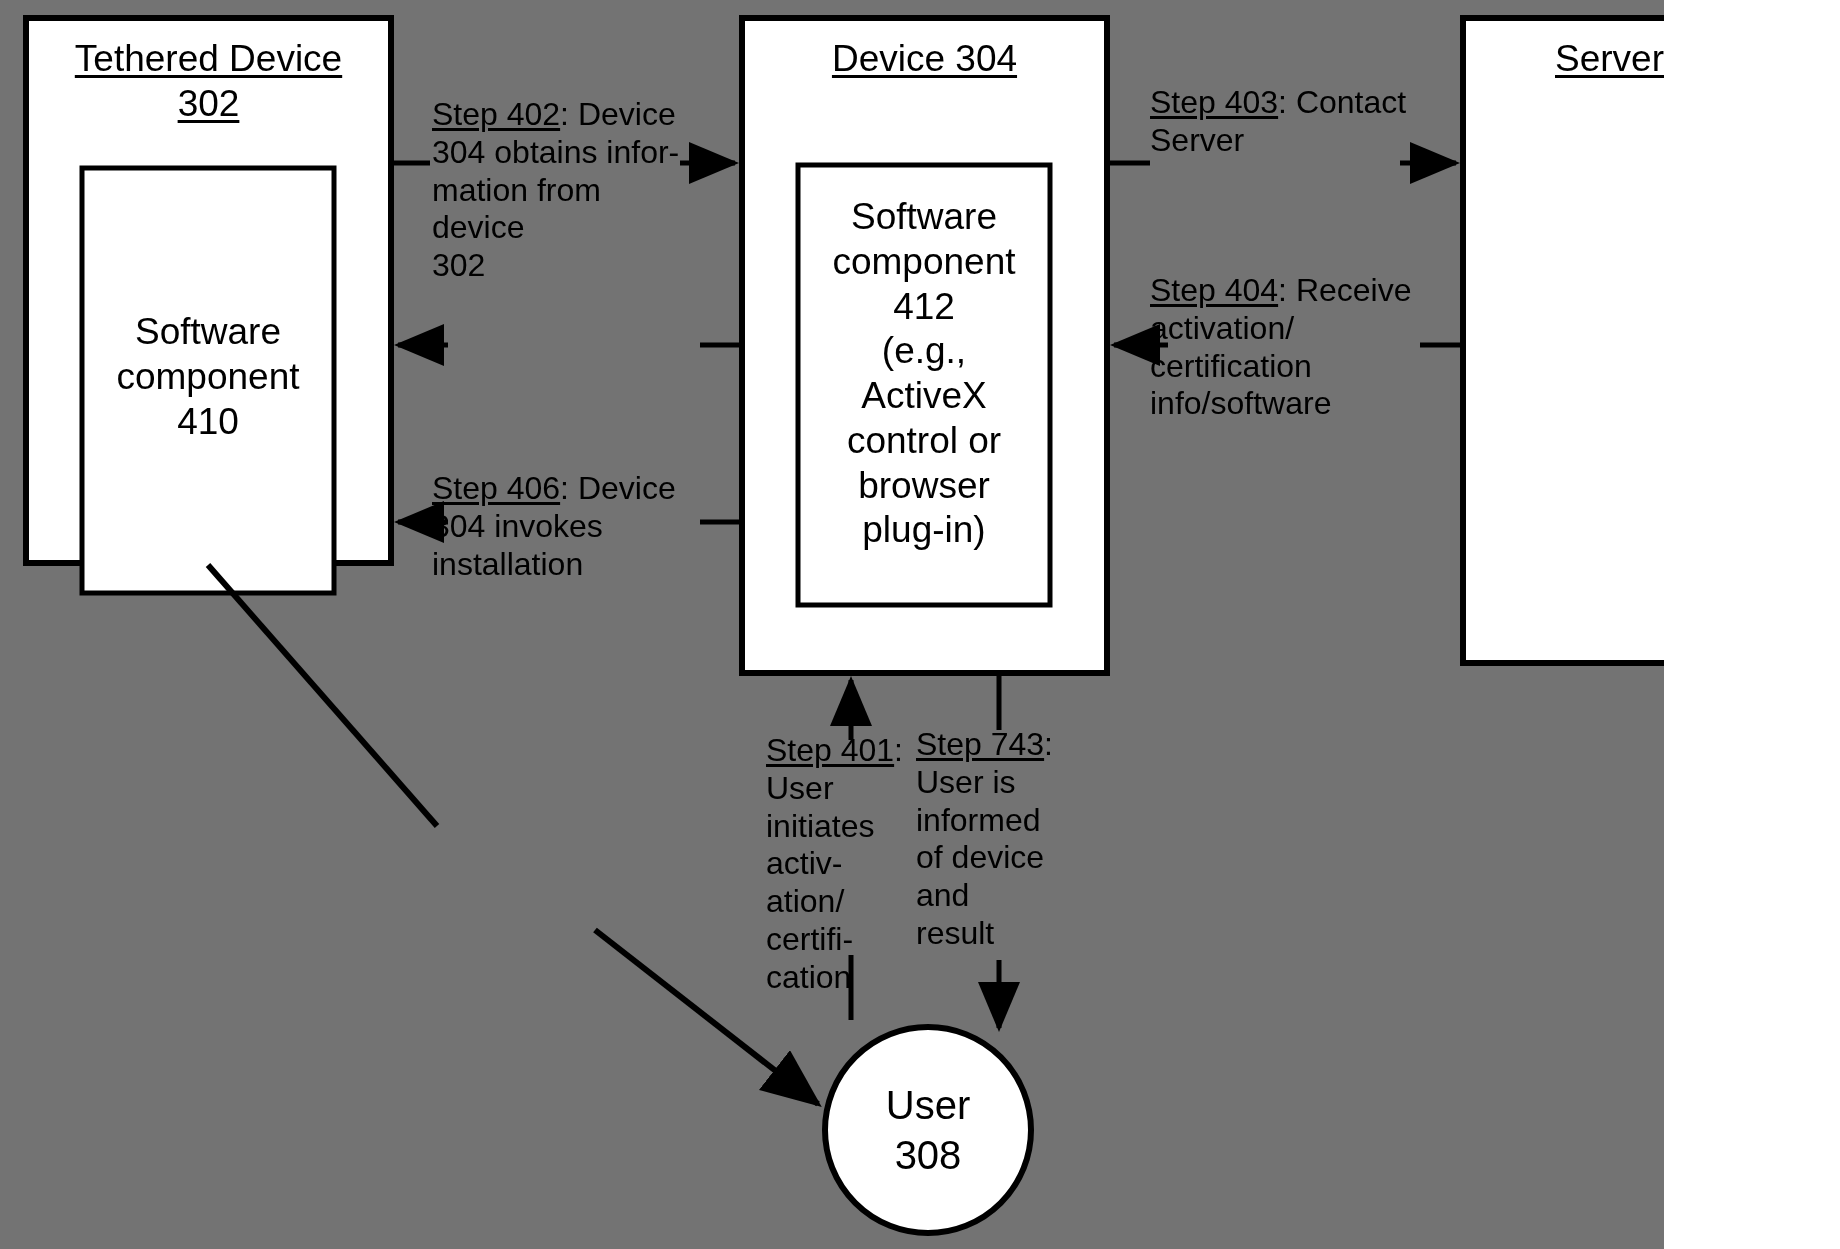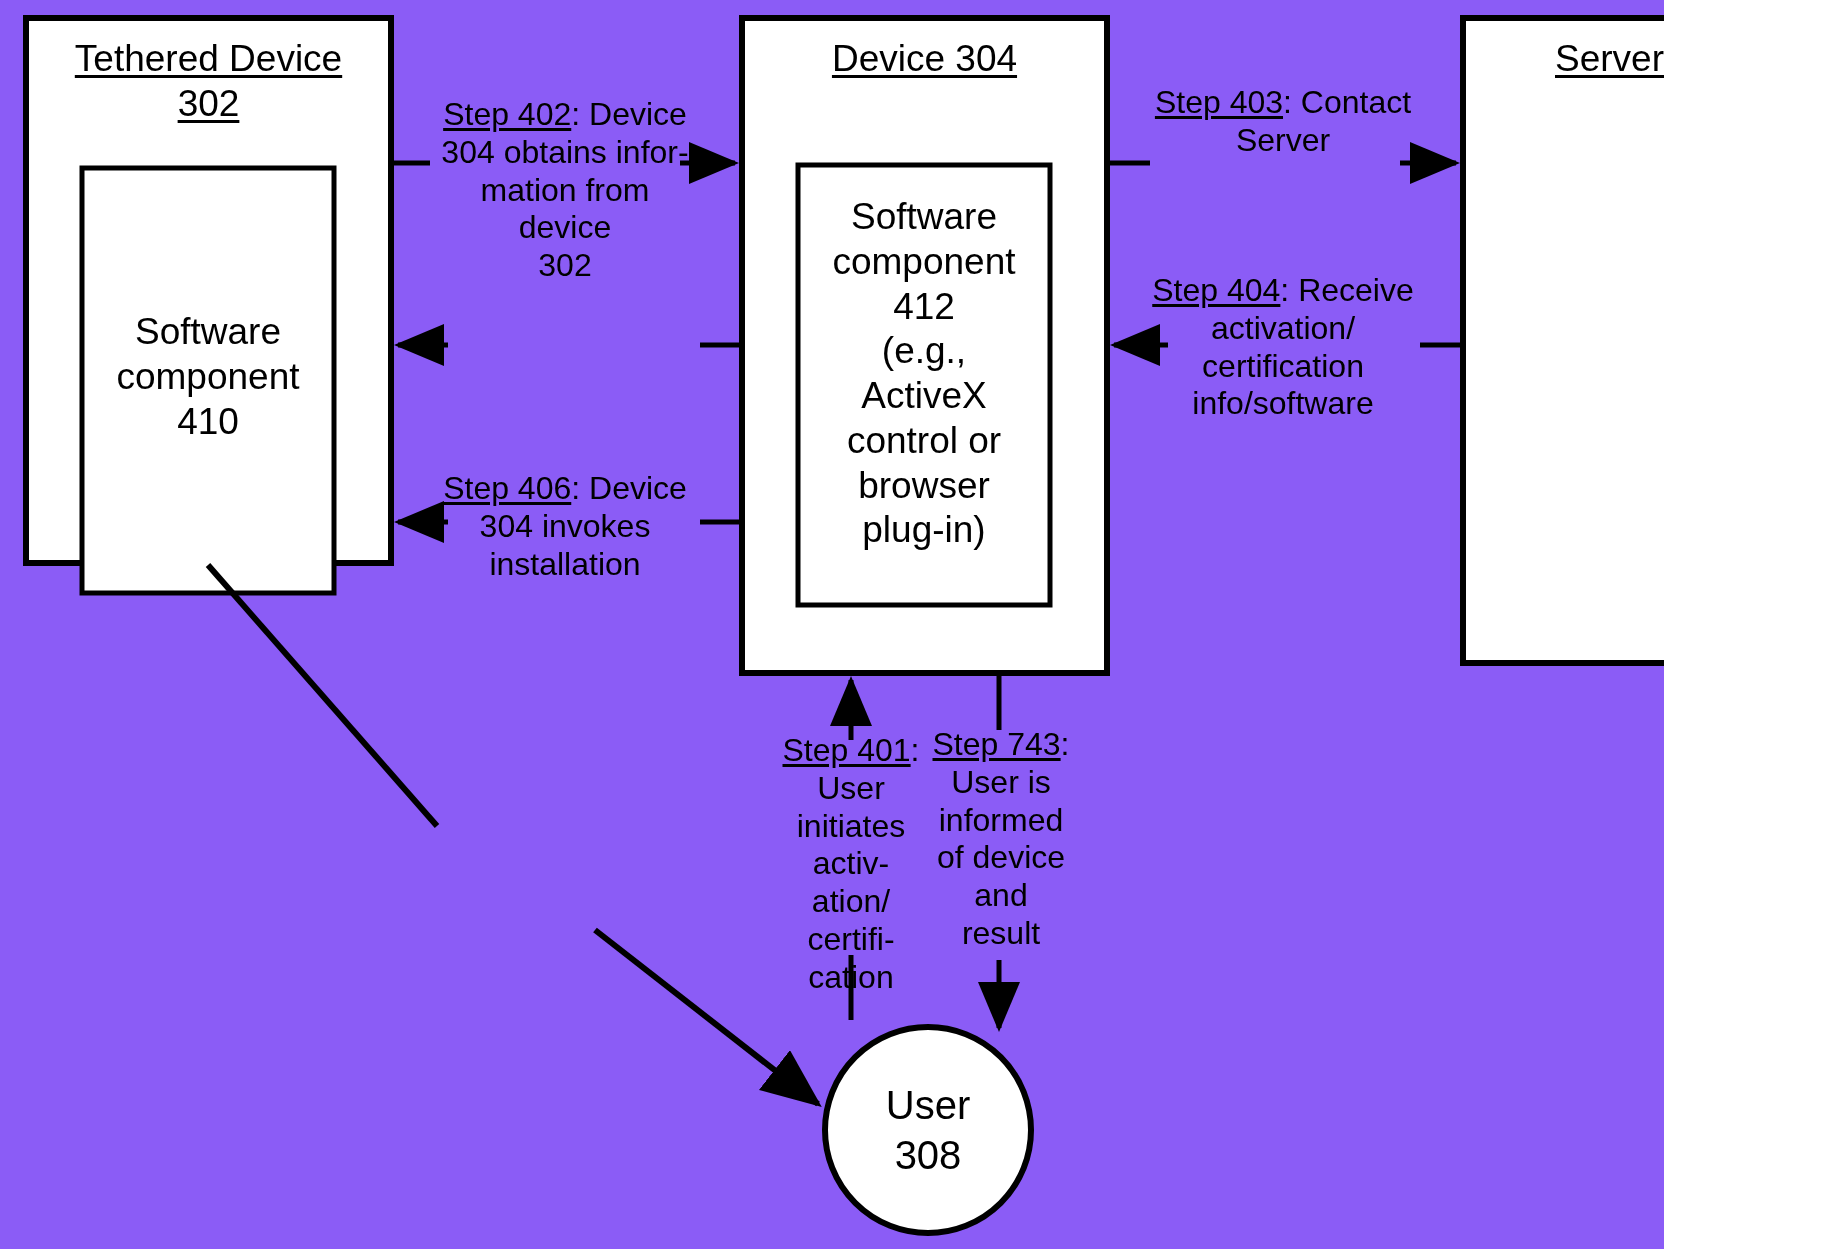--- a/index.html
+++ b/index.html
@@ -8,21 +8,21 @@
     background: #ffffff;
   }
   body {
     font-family: "Liberation Sans", sans-serif;
     color: #000000;
   }
   #diagram-root {
     position: relative;
     width: 1664px;
     height: 1249px;
-    background: #8b5cf6;
+    background: #737373;
     overflow: hidden;
   }
   #vector-layer {
     position: absolute;
     left: 0;
     top: 0;
     width: 1840px;
     height: 1249px;
   }
   .node-title {
@@ -44,21 +44,20 @@
   }
   .circle-label {
     position: absolute;
     text-align: center;
     font-size: 40px;
     line-height: 1.25;
     white-space: pre-line;
   }
   .step-label {
     position: absolute;
-    text-align: center;
     font-size: 32px;
     line-height: 1.18;
   }
   .step-label .step-id {
     text-decoration: underline;
     text-underline-offset: 3px;
   }
 </style>
 </head>
 <body>

